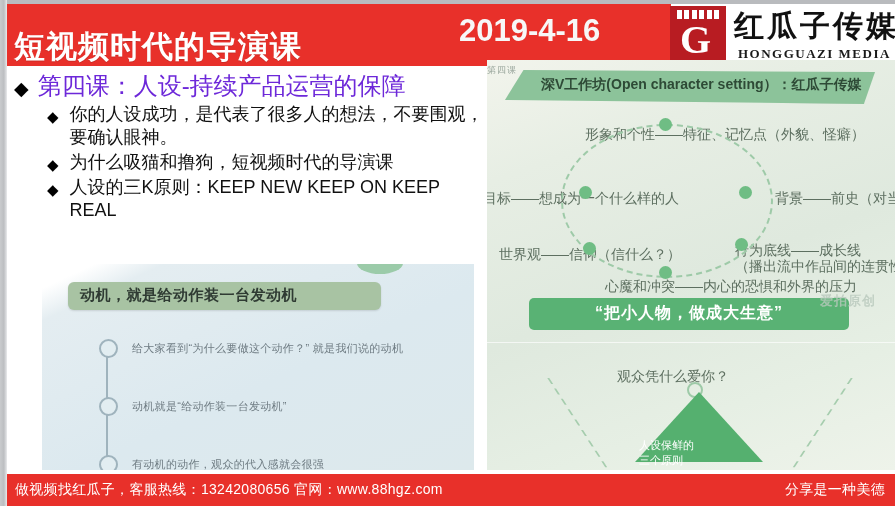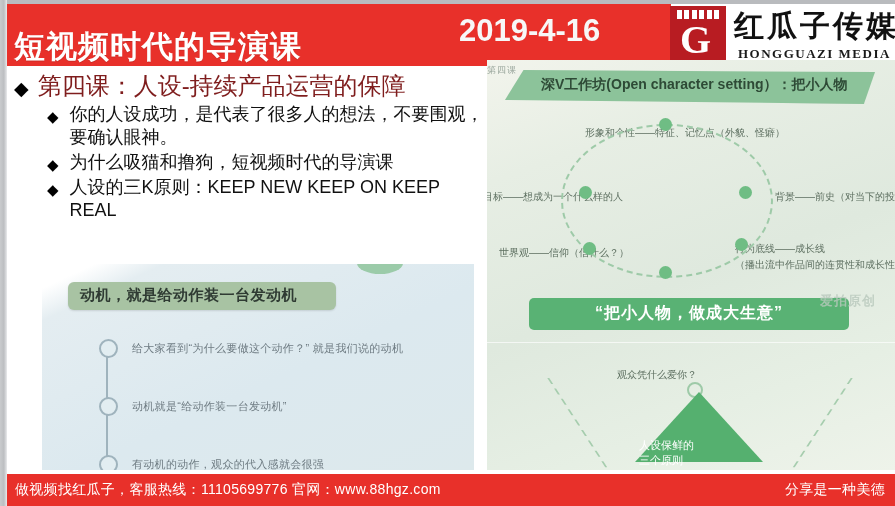--- a/index.html
+++ b/index.html
@@ -82,40 +82,40 @@
   .bullets{
     position:absolute;left:14px;top:72px;width:470px;
   }
   .b-row{display:flex;align-items:flex-start;}
   .b-dia{
     color:#000;font-size:17px;line-height:1;flex:0 0 auto;
     margin-top:5px;
   }
   .b1 .b-dia{font-size:19px;margin-right:9px;margin-top:7px;}
   .b1 .b-txt{
-    font-size:24px;color:#7f1d1d;line-height:1.2;font-weight:normal;
+    font-size:24px;color:#6d28d9;line-height:1.2;font-weight:normal;
     letter-spacing:0px;white-space:nowrap;
   }
   .sub{margin-left:33px;}
   .sub .b-row{margin-top:2px;}
   .sub .b-dia{font-size:15px;margin-right:11px;margin-top:6px;}
   .sub .b-txt{
     font-size:18px;color:#111;line-height:1.28;
   }
   
   .photo-left{
     position:absolute;left:42px;top:264px;width:432px;height:206px;
     background:linear-gradient(155deg,#ffffff 0%,#ffffff 6%,#e4edf1 14%,#dce9ef 55%,#dde9ec 100%);
     overflow:hidden;
   }
   .pl-inner{
     position:absolute;left:18px;top:12px;right:0;bottom:0;
   }
   .pl-titlebar{
-    position:absolute;left:8px;top:6px;width:268px;height:28px;
+    position:absolute;left:8px;top:6px;width:313px;height:28px;
     background:#a8c3a3;border-radius:6px;
     box-shadow:0 1px 2px rgba(0,0,0,.12);
   }
   .pl-titlebar span{
     position:absolute;left:12px;top:4px;
     font-size:15px;font-weight:bold;color:#2f3b33;white-space:nowrap;
     letter-spacing:0.5px;
   }
   .pl-rail{
     position:absolute;left:46px;top:70px;width:2px;height:122px;
@@ -147,21 +147,21 @@
   }
   .pr-ribbon span{
     position:absolute;left:36px;top:6px;
     font-size:14px;font-weight:bold;color:#2e4a36;white-space:nowrap;
   }
   .pr-corner{
     position:absolute;left:0px;top:4px;
     font-size:9px;color:#9aa79d;letter-spacing:1px;
   }
   .pr-cap{
-    position:absolute;font-size:10px;color:#5d6f60;white-space:nowrap;
+    position:absolute;font-size:14px;color:#5d6f60;white-space:nowrap;
   }
   .pr-dot{
     position:absolute;width:13px;height:13px;border-radius:50%;
     background:#6fbd84;
   }
   .pr-ring{
     position:absolute;left:74px;top:64px;width:208px;height:150px;
     border:2px dashed #9ecaa8;border-radius:50%;
   }
   .pr-band{
@@ -284,29 +284,30 @@
       <div class="pl-item" style="top:65px">给大家看到“为什么要做这个动作？”  就是我们说的动机</div>
       <div class="pl-item" style="top:123px">动机就是“给动作装一台发动机”</div>
       <div class="pl-item" style="top:181px">有动机的动作，观众的代入感就会很强</div>
     </div>
   </div>
 
   <div class="photo-right">
     <div class="pr-corner">第四课</div>
 
     <div class="pr-ribbon">
-      <span>深V工作坊(Open character setting）：把小人物</span>
+      <span>深V工作坊(Open character setting）：红瓜子传媒</span>
     </div>
 
     <div class="pr-cap" style="left:98px;top:66px">形象和个性——特征、记忆点（外貌、怪癖）</div>
     <div class="pr-cap" style="left:-4px;top:130px">目标——想成为一个什么样的人</div>
     <div class="pr-cap" style="left:288px;top:130px">背景——前史（对当下的投射）</div>
     <div class="pr-cap" style="left:12px;top:186px">世界观——信仰（信什么？）</div>
     <div class="pr-cap" style="left:248px;top:182px">行为底线——成长线</div>
     <div class="pr-cap" style="left:248px;top:198px">（播出流中作品间的连贯性和成长性）</div>
+    <div class="pr-cap" style="left:118px;top:218px">心魔和冲突——内心的恐惧和外界的压力</div>
 
     <div class="pr-ring"></div>
     <div class="pr-dot" style="left:172px;top:58px"></div>
     <div class="pr-dot" style="left:92px;top:126px"></div>
     <div class="pr-dot" style="left:252px;top:126px"></div>
     <div class="pr-dot" style="left:96px;top:182px"></div>
     <div class="pr-dot" style="left:248px;top:178px"></div>
     <div class="pr-dot" style="left:172px;top:206px"></div>
 
     <div class="pr-band">
@@ -323,17 +324,17 @@
 
     <div class="pr-tri"></div>
     <div class="pr-tri-txt">
       <div>人设保鲜的</div>
       <div>三个原则</div>
     </div>
 
   </div>
 
   <div class="footer">
-    <div class="footer-left">做视频找红瓜子，客服热线：11105699776  官网：www.88hgz.com</div>
+    <div class="footer-left">做视频找红瓜子，客服热线：13242080656  官网：www.88hgz.com</div>
     <div class="footer-right">分享是一种美德</div>
   </div>
 
 </div>
 
 </body></html>

